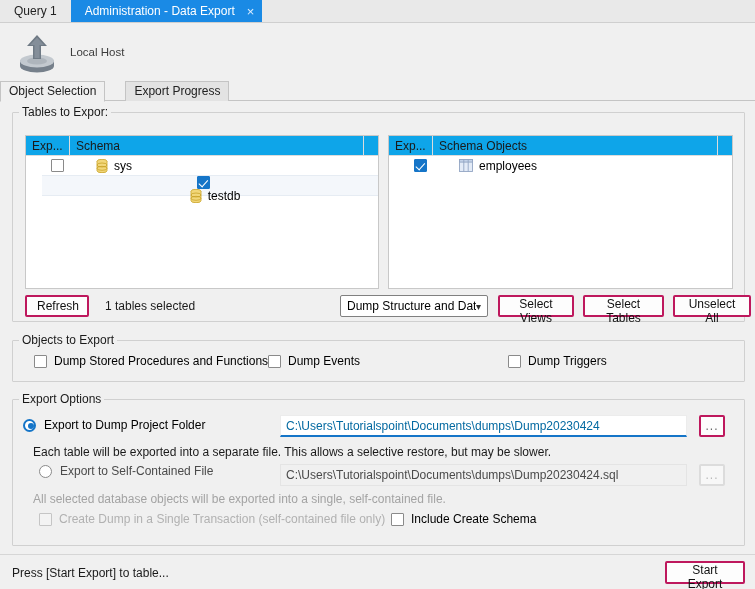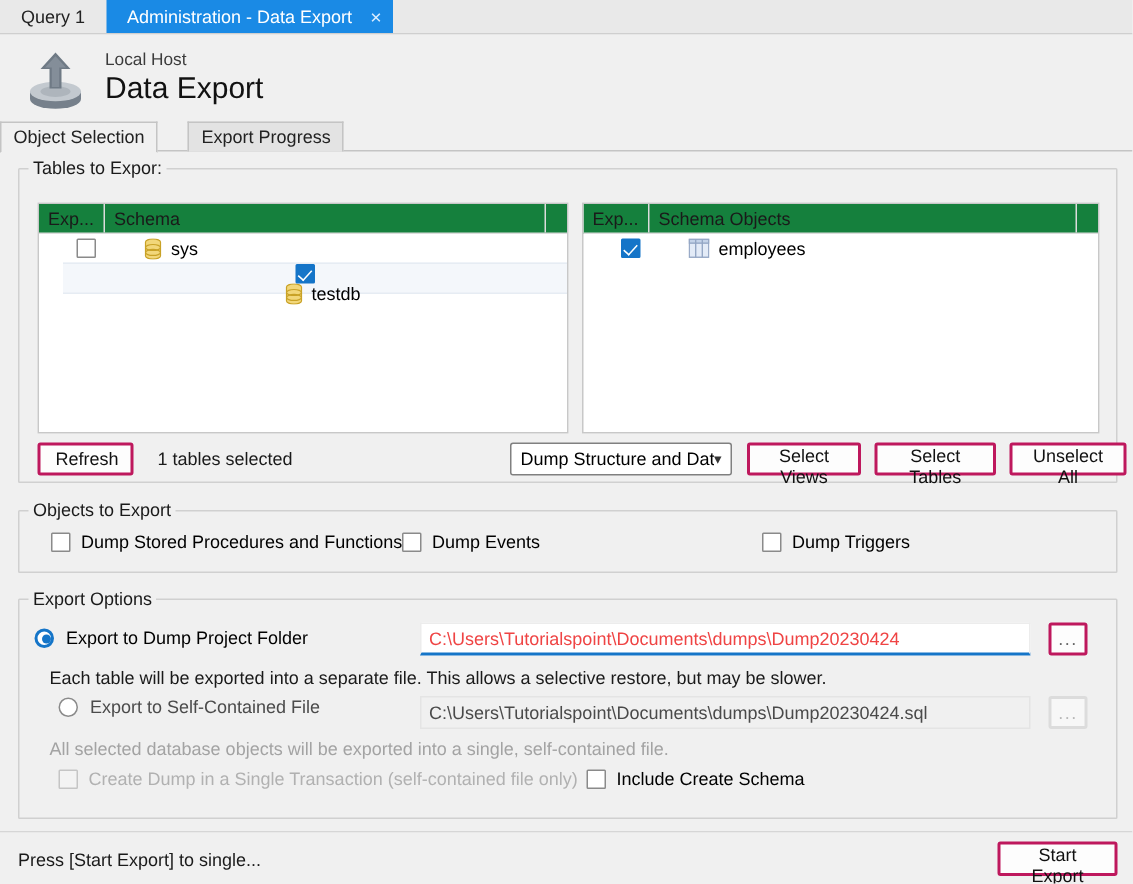--- a/index.html
+++ b/index.html
@@ -142,21 +142,21 @@
     overflow: hidden;
   }
   #list-left  { left: 12px; top: 22px; width: 352px; height: 152px; }
   #list-right { left: 375px; top: 22px; width: 343px; height: 152px; }
 
   .lp-header {
     display: flex;
     height: 19px;
     align-items: center;
     border-bottom: 1px solid #dcdcdc;
-    background: #15803d;
+    background: #0ea5e9;
     font-size: 12px;
     color: #1a1a1a;
   }
   .lp-header .col {
     padding-left: 6px;
     height: 100%;
     display: flex; align-items: center;
     box-sizing: border-box;
   }
   .lp-header .col.c1 { width: 44px; border-right: 1px solid #dcdcdc; }
@@ -289,21 +289,21 @@
   #path1wrap { left: 267px; top: 15px; }
   #path2wrap { left: 267px; top: 64px; }
   .pathinput {
     width: 407px; height: 22px;
     box-sizing: border-box;
     border: 1px solid #ececec;
     border-bottom: 2px solid #1575c8;
     background: #ffffff;
     font-family: "Liberation Sans", sans-serif;
     font-size: 12px;
-    color: #ef4444;
+    color: #0369a1;
     padding: 0 5px;
     outline: none;
   }
   .pathinput.disabled {
     border: 1px solid #e4e4e4;
     border-bottom: 1px solid #e4e4e4;
     background: #f0f0f0;
     color: #4a4a4a;
   }
   #path1wrap .btn.dots, #path2wrap .btn.dots { margin-left: 12px; }
@@ -359,21 +359,20 @@
   <svg class="hdr-icon" viewBox="0 0 46 46">
     <ellipse cx="23" cy="33" rx="17" ry="6.5" fill="#9aa3ad"></ellipse>
     <path d="M6 33 v4 a17 6.5 0 0 0 34 0 v-4z" fill="#76808b"></path>
     <ellipse cx="23" cy="32" rx="17" ry="6.5" fill="#c3c9cf"></ellipse>
     <ellipse cx="23" cy="32" rx="10" ry="3.6" fill="#aeb5bc"></ellipse>
     <path d="M19 30 V17 H13 L23 6 L33 17 H27 V30 Z" fill="#6f7a85"></path>
     <path d="M20.5 29 V16 H16 L23 8.5 L30 16 H25.5 V29 Z" fill="#848e99"></path>
   </svg>
   <div class="hdr-text">
     <div class="hdr-sub">Local Host</div>
-    <div class="hdr-title">Data Export</div>
   </div>
 </div>
 
 <div class="inner-tabs">
   <div class="itab active">
     <span>Object Selection</span>
   </div>
   <div class="itab">
     <span>Export Progress</span>
   </div>
@@ -505,15 +504,15 @@
     </label>
     <label class="chk-item" id="ci-incschema">
       <span class="cb"></span>
       <span>Include Create Schema</span>
     </label>
   </div>
 </div>
 
 <div class="footer-sep"></div>
 <div class="footer">
-  <div id="footer-status">Press [Start Export] to single...</div>
+  <div id="footer-status">Press [Start Export] to table...</div>
   <button class="btn" id="btn-start">Start Export</button>
 </div>
 
 </body></html>

